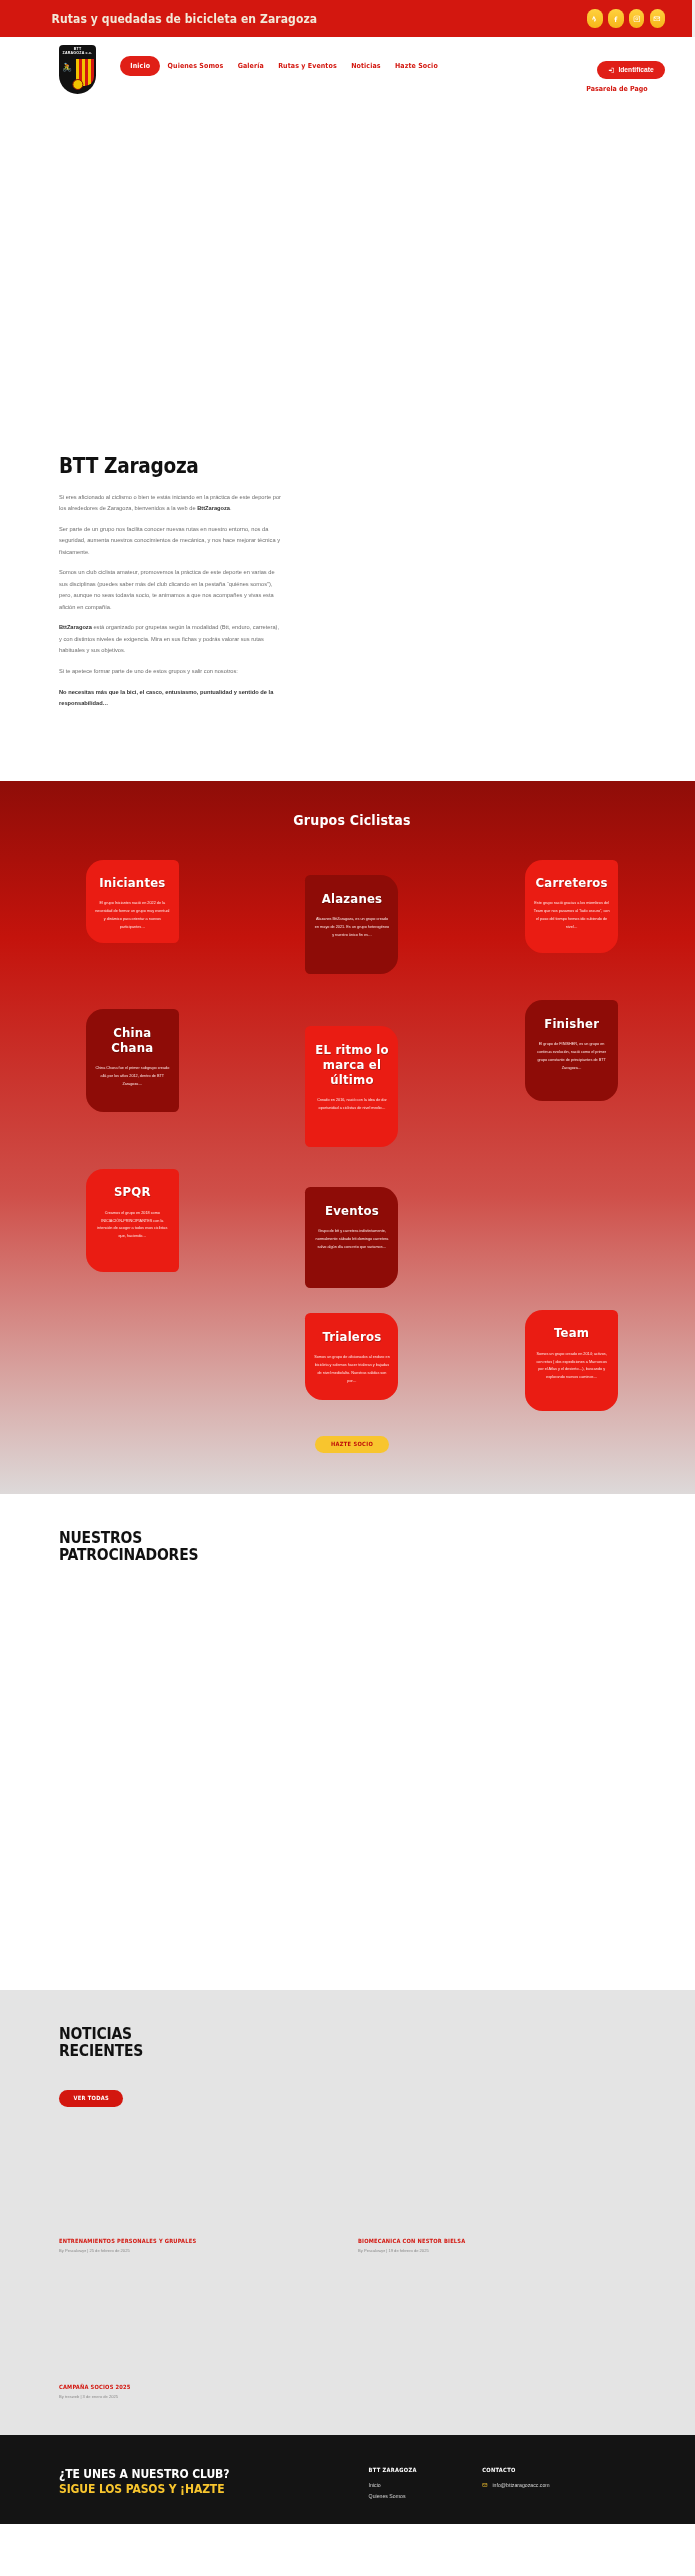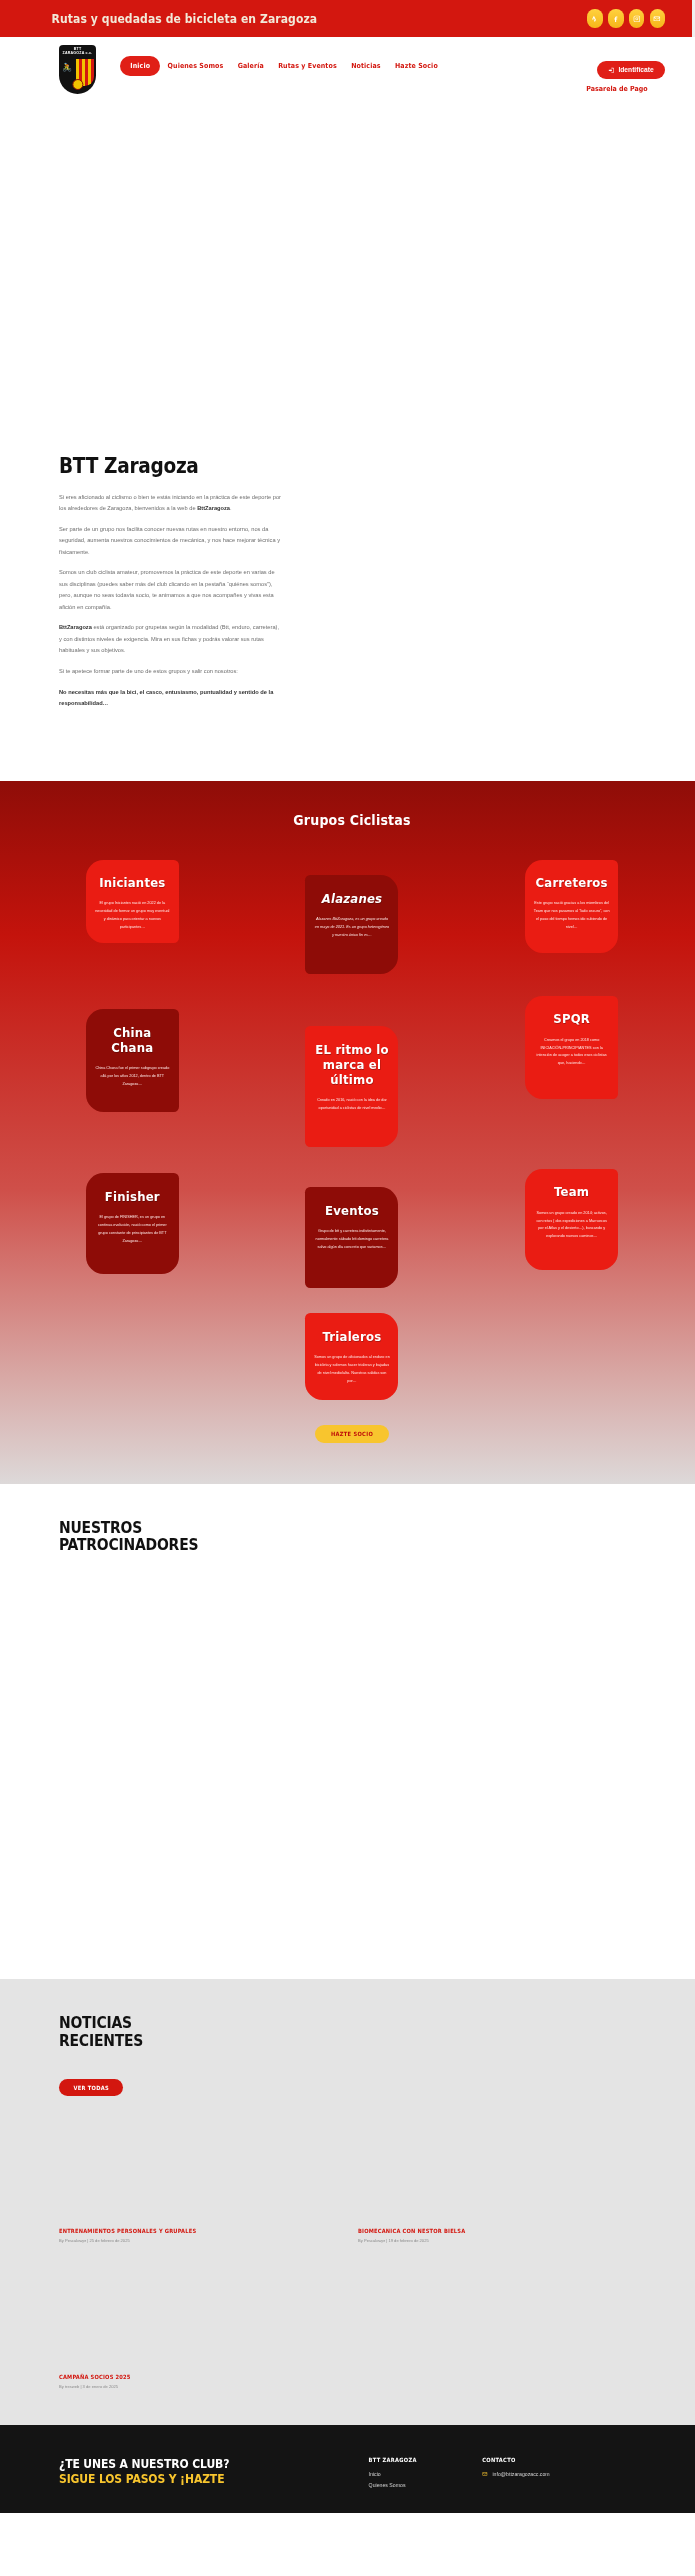--- a/index.html
+++ b/index.html
@@ -213,21 +213,21 @@
     text-shadow: 0.5px 0.5px 0.5px rgba(0,0,0,.25);
   }
   .card p {
     font-size: 3.8px;
     line-height: 2.1;
     color: #ffe9e7;
   }
   .card.bright { background: #ea1c13; }
   .card.dark   { background: #8e0c07; }
   .c-iniciantes { height: 83px; margin-top: 0;   border-radius: 17.5px 5.2px 5.2px 17.5px;}
-  .c-alazanes   { height: 99px; margin-top: 15.5px; border-radius: 5.2px 17.5px 17.5px 5.2px; font-style: italic;}
+  .c-alazanes   { height: 99px; margin-top: 15.5px; border-radius: 5.2px 17.5px 17.5px 5.2px;}
   .c-carreteros { height: 93px; margin-top: 0; border-radius: 17.5px 5.2px 17.5px 17.5px;}
   .c-chinachana { height: 103px; margin-top: 35px; border-radius: 17.5px 5.2px 5.2px 17.5px;}
   .c-ritmo      { height: 121px; margin-top: 52px; border-radius: 5.2px 17.5px 17.5px 5.2px;}
   .c-finisher   { height: 101px; margin-top: 26px; border-radius: 17.5px 5.2px 17.5px 17.5px;}
   .c-spqr       { height: 103px; margin-top: 21.6px; border-radius: 17.5px 5.2px 5.2px 17.5px;}
   .c-riders     { height: 101px; margin-top: 40px; border-radius: 5.2px 17.5px 17.5px 5.2px;}
   .c-team       { height: 101px; margin-top: 21.6px; border-radius: 17.5px 5.2px 17.5px 17.5px;}
   .c-trialeros  { height: 87px; margin-top: 25px; border-radius: 5.2px 17.5px 17.5px 17.5px; grid-column: 2; }
 
   .hazte-wrap { text-align: center; margin-top: 25px; }
@@ -451,41 +451,41 @@
     </div>
 
     <div class="card dark c-chinachana">
       <h3 class="cond">China Chana</h3>
       <p>China Chana fue el primer subgrupo creado allá por los años 2012, dentro de BTT Zaragoza…</p>
     </div>
     <div class="card bright c-ritmo">
       <h3 class="cond">EL ritmo lo marca el último</h3>
       <p>Creado en 2016, nació con la idea de dar oportunidad a ciclistas de nivel medio…</p>
     </div>
+    <div class="card dark c-finisher">
+      <h3 class="cond">Finisher</h3>
+      <p>El grupo de FINISHER, es un grupo en continua evolución, nació como el primer grupo constante de  principiantes de BTT Zaragoza…</p>
+    </div>
+
     <div class="card bright c-spqr">
       <h3 class="cond">SPQR</h3>
       <p>Creamos el grupo en 2018 como INICIACIÓN-PRINCIPIANTES con la intención de acoger a todos esos ciclistas que, haciendo…</p>
     </div>
-
-    <div class="card dark c-finisher">
-      <h3 class="cond">Finisher</h3>
-      <p>El grupo de FINISHER, es un grupo en continua evolución, nació como el primer grupo constante de  principiantes de BTT Zaragoza…</p>
-    </div>
     <div class="card dark c-riders">
       <h3 class="cond">Eventos</h3>
       <p>Grupo de btt y carretera indistintamente, normalmente sábado btt domingo carretera salvo algún día concreto que variamos…</p>
     </div>
+    <div class="card bright c-trialeros">
+      <h3 class="cond">Trialeros</h3>
+      <p>Somos un grupo de aficionados al enduro en bicicleta y solemos hacer trialeras y bajadas de nivel medio/alto. Nuestras salidas son por…</p>
+    </div>
+
     <div class="card bright c-team">
       <h3 class="cond">Team</h3>
       <p>Somos un grupo creado en 2014; activos, con retos ( dos expediciones a Marruecos por el Atlas y el desierto…), buscando y explorando nuevos caminos…</p>
-    </div>
-
-    <div class="card bright c-trialeros">
-      <h3 class="cond">Trialeros</h3>
-      <p>Somos un grupo de aficionados al enduro en bicicleta y solemos hacer trialeras y bajadas de nivel medio/alto. Nuestras salidas son por…</p>
     </div>
   </div>
 
   <div class="hazte-wrap">
     <button class="btn-hazte cond">HAZTE SOCIO</button>
   </div>
 </section>
 
 <section class="patro">
   <h2 class="cond">NUESTROS

